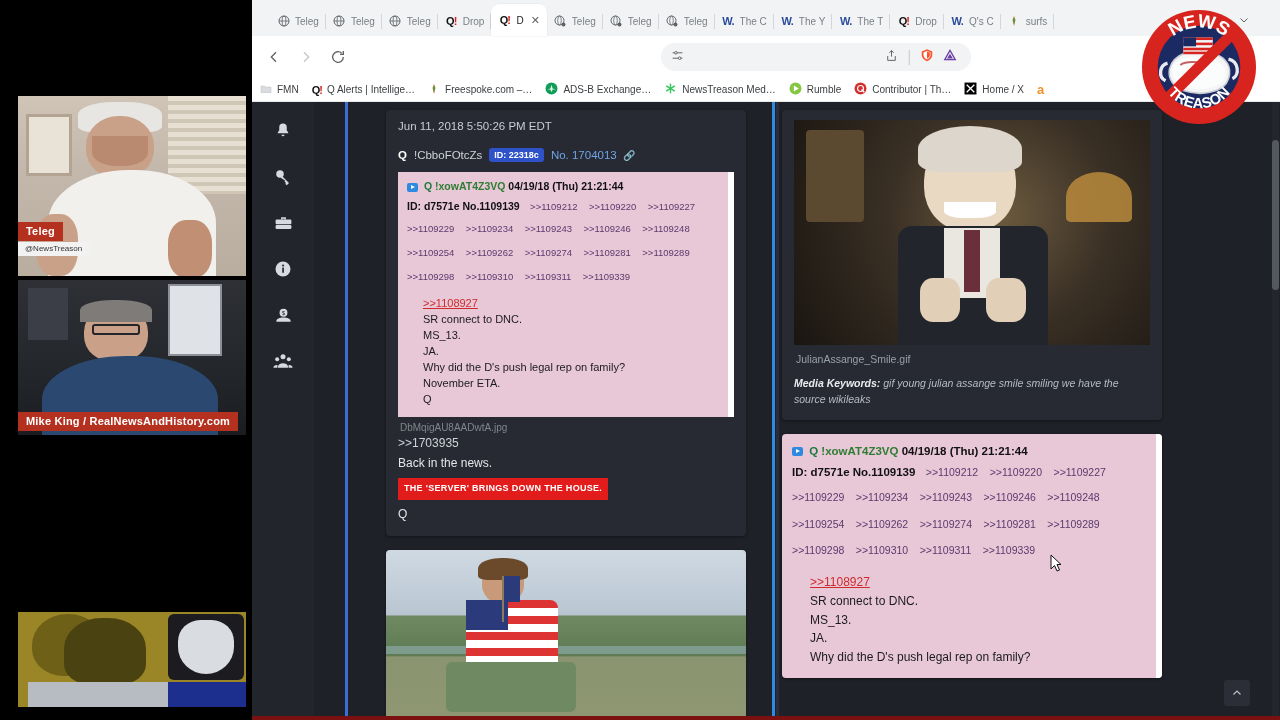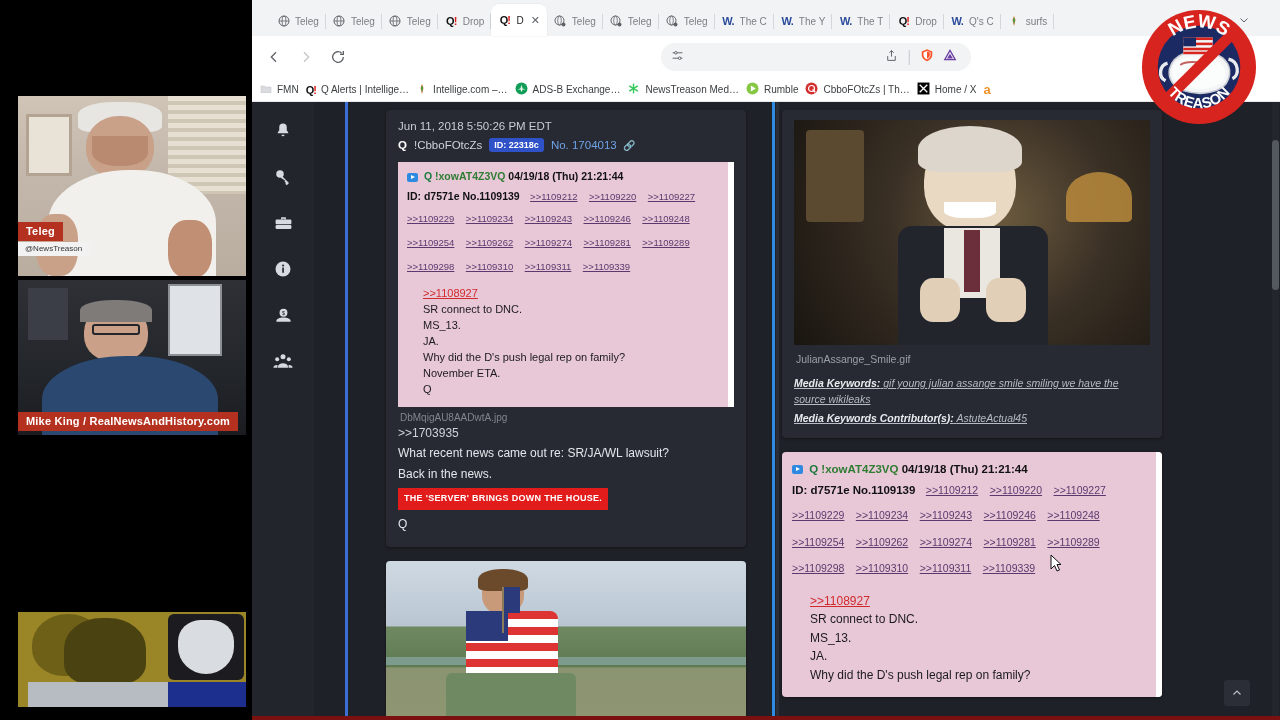--- a/index.html
+++ b/index.html
@@ -103,21 +103,21 @@
     flex: 1; height: 28px; margin: 0 6px 0 10px; background:#f1f3f4; border-radius:14px;
     display:flex; align-items:center; padding: 0 10px; gap:8px;
     max-width: 700px;
   }
   #omni-url { font-size: 11px; color:#202124; font-weight: 700; white-space: nowrap; overflow:hidden; }
   #omni-right { display:flex; align-items:center; gap: 9px; padding-right:4px; }
   #pagefill { flex: 1; }
 
   
   #bookmarks {
-    height: 24px; background:#fff; display:flex; align-items:center; gap: 7px;
+    height: 24px; background:#fff; display:flex; align-items:center; gap: 13px;
     padding: 0 8px; font-size: 10px; color:#3c4043; border-bottom: 1px solid #e6e8ea;
     overflow: hidden;
   }
   .bmk { display:flex; align-items:center; gap:5px; white-space:nowrap; }
 
   
   #viewport {
     position: absolute; left: 0; top: 102px; width: 1028px; height: 618px;
     background: #1f2128; overflow: hidden;
   }
@@ -133,58 +133,58 @@
   .col { position:absolute; top: 8px; }
   #col-left  { left: 34px;  width: 360px; }
   #col-right { left: 430px; width: 380px; }
   .col-div { position:absolute; top:0; bottom:0; width:3px; background:#2e8ae0; }
   #div-1 { left: 420px; }
   #div-2 { left: 424px; background:#2b2e36; }
 
   .card { background:#272a32; border-radius: 4px; padding: 10px 12px 12px 12px; margin-bottom: 14px;
           box-shadow: 0 1px 3px rgba(0,0,0,.4); }
   .card.flush { padding: 0; overflow:hidden; }
-  .post-date { color:#c8ccd4; font-size:11.5px; margin-bottom: 6px; }
+  .post-date { color:#c8ccd4; font-size:11.5px; margin-bottom: 16px; }
   .post-meta { display:flex; align-items:center; gap:7px; font-size:11.5px; margin-bottom: 4px; }
   .post-meta .qmark { color:#fff; font-weight:bold; }
   .post-meta .trip { color:#cfd3da; }
   .idpill { background:#2f52c8; color:#fff; font-size:9px; font-weight:bold; padding:2px 5px; border-radius:3px; }
   .post-no { color:#6fa4e8; }
   .linkicon { color:#6fa4e8; font-size:10px; }
 
   
   .chanblock { background:#e8c7d7; color:#1b1b1b; padding: 7px 9px 9px 9px; margin: 10px 0 4px 0;
                border-right: 6px solid #ffffff; }
   .chan-head { font-size: 10.5px; line-height: 1.45; }
   .chan-head .play { display:inline-block; width:11px; height:9px; background:#2e8ae0; border-radius:2px;
                      position:relative; vertical-align:middle; margin-right:3px; }
   .chan-head .play::after { content:''; position:absolute; left:4px; top:2px;
       border-left:4px solid #fff; border-top:2.5px solid transparent; border-bottom:2.5px solid transparent; }
   .chan-name { color:#1c7a3e; font-weight:bold; }
   .chan-trip { color:#2e7d32; font-weight:bold; }
   .chan-time { color:#111; font-weight:bold; }
   .chan-id { font-weight:bold; color:#111; font-size:10.5px; }
   .reflinks { margin-top: 1px; line-height: 1.5; }
-  .reflink { color:#5a3a6e; text-decoration: underline; font-size: 9.5px; margin-right: 7px; }
+  .reflink { color:#5a3a6e; font-size: 9.5px; margin-right: 7px; }
   .chan-body { margin-top: 9px; font-size: 11px; line-height: 1.45; padding-left: 16px; }
   .chan-body .redref { color:#d02b2b; text-decoration: underline; }
   .filename { color:#81858d; font-size: 10px; margin: 5px 0 0 2px; }
 
   .post-body { font-size: 12px; color:#e3e6ea; line-height: 1.7; margin-top: 0; }
   .post-body .greenref { color:#cfd3da; }
   .redbanner { display:inline-block; background:#e21b1b; color:#fff; font-weight:bold;
                font-size: 9px; letter-spacing:.3px; padding: 3px 6px 4px 6px; margin: 4px 0; }
   #photo-flag { height: 170px; background:
       linear-gradient(180deg,#cfd9e2 0%,#b9c6d2 38%,#6f8a62 39%,#5e7a52 62%,#8b9470 63%,#8e9672 100%); position:relative; }
 
   
   #assange-frame { width:100%; height: 225px; position:relative; overflow:hidden;
       background: radial-gradient(circle at 58% 42%, #6b5a3e 0%, #3a3025 45%, #191510 100%); }
   .caption { color:#9aa0a8; font-size: 10.5px; margin: 8px 0 0 2px; }
-  .kw { font-size: 10.5px; color:#b6bcc5; font-style: italic; line-height:1.55; margin-top: 10px; text-decoration: underline; }
+  .kw { font-size: 10.5px; color:#b6bcc5; font-style: italic; line-height:1.55; margin-top: 10px; }
   .kw b { color:#e9ecf0; font-style: italic; }
   .comment { font-size: 11.5px; color:#dfe3e8; line-height:1.55; margin-top: 12px; }
 
   #cursor { position:absolute; left:798px; top:452px; z-index:40; }
 
   
   #logo { position:absolute; right: 22px; top: 8px; width: 118px; height: 118px; z-index: 50; }
 
   #scrolltop { position:absolute; right: 30px; bottom: 14px; width: 26px; height: 26px;
       background:#2b2e36; color:#b9bec7; display:flex; align-items:center; justify-content:center;
@@ -435,21 +435,21 @@
         <span class="fav-q">Q<i>!</i></span>
         <span>Q Alerts | Intellige…</span>
       </div>
       <div class="bmk">
         <span>
           <svg width="12" height="12" viewBox="0 0 24 24">
               <path d="M12 2 L15 10 L12 22 L9 10 Z" fill="#ec6a2a"></path>
               <path d="M12 4 L14 10 L12 20 L10 10 Z" fill="#2fa84f"></path>
             </svg>
         </span>
-        <span>Intellige.com –…</span>
+        <span>Freespoke.com –…</span>
       </div>
       <div class="bmk">
         <span>
           <svg width="13" height="13" viewBox="0 0 24 24">
               <circle cx="12" cy="12" r="11" fill="#0f9d58"></circle>
               <path d="M12 5 L14 12 L20 14 L14 14 L12 19 L10 14 L4 14 L10 12 Z" fill="#e8f5e9"></path>
             </svg>
         </span>
         <span>ADS-B Exchange…</span>
       </div>
@@ -475,21 +475,21 @@
         <span>Rumble</span>
       </div>
       <div class="bmk">
         <span>
           <svg width="13" height="13" viewBox="0 0 24 24">
               <circle cx="12" cy="12" r="11" fill="#d32f2f"></circle>
               <circle cx="12" cy="12" r="5.5" fill="none" stroke="#fff" stroke-width="2.2"></circle>
               <line x1="14" y1="14" x2="19" y2="19" stroke="#fff" stroke-width="2.4"></line>
             </svg>
         </span>
-        <span>CbboFOtcZs | Th…</span>
+        <span>Contributor | Th…</span>
       </div>
       <div class="bmk">
         <span>
           <svg width="13" height="13" viewBox="0 0 24 24">
               <rect x="1" y="1" width="22" height="22" fill="#000"></rect>
               <path d="M5 5 L19 19 M19 5 L5 19" stroke="#fff" stroke-width="2.4"></path>
             </svg>
         </span>
         <span>Home / X</span>
       </div>
@@ -604,21 +604,20 @@
                 <div>Why did the D's push legal rep on family?</div>
                 <div>November ETA.</div>
                 <div>Q</div>
               </div>
             </div>
 
             <div class="filename">DbMqigAU8AADwtA.jpg</div>
 
             <div class="post-body">
               <div class="greenref">&gt;&gt;1703935</div>
-              <div>What recent news came out re: SR/JA/WL lawsuit?</div>
               <div>Back in the news.</div>
               <div><span class="redbanner">THE 'SERVER' BRINGS DOWN THE HOUSE.</span></div>
               <div>Q</div>
             </div>
           </div>
 
           <div class="card flush">
             <div id="photo-flag">
               <div style="position:absolute;left:0;top:96px;width:100%;height:8px;background:#7e9c8d;"></div>
               <div style="position:absolute;left:96px;top:12px;width:42px;height:42px;background:#c89a7a;border-radius:46%;"></div>
@@ -645,24 +644,20 @@
               <div style="position:absolute;left:104px;top:106px;width:150px;height:120px;background:#23252c;border-radius:14px 14px 0 0;"></div>
               <div style="position:absolute;left:150px;top:108px;width:56px;height:70px;background:#eae6e0;"></div>
               <div style="position:absolute;left:170px;top:110px;width:16px;height:62px;background:#6b2f3b;"></div>
               <div style="position:absolute;left:126px;top:158px;width:40px;height:44px;background:#e1cfb8;border-radius:32%;"></div>
               <div style="position:absolute;left:192px;top:158px;width:40px;height:44px;background:#e1cfb8;border-radius:32%;"></div>
             </div>
             <div class="caption">JulianAssange_Smile.gif</div>
             <div class="kw">
               <b>Media Keywords:</b>
               <span>gif young julian assange smile smiling we have the source wikileaks</span>
-            </div>
-            <div class="kw" style="margin-top:2px;">
-              <b>Media Keywords Contributor(s):</b>
-              <span>AstuteActual45</span>
             </div>
           </div>
 
           <div class="card flush">
             <div class="chanblock" style="margin:0;padding:9px 10px 12px 10px;">
               <div class="chan-head" style="font-size:11.5px;">
                 <span class="play"></span>
                 <span class="chan-name">Q</span>
                 <span class="chan-trip">!xowAT4Z3VQ</span>
                 <span class="chan-time">04/19/18 (Thu) 21:21:44</span>

